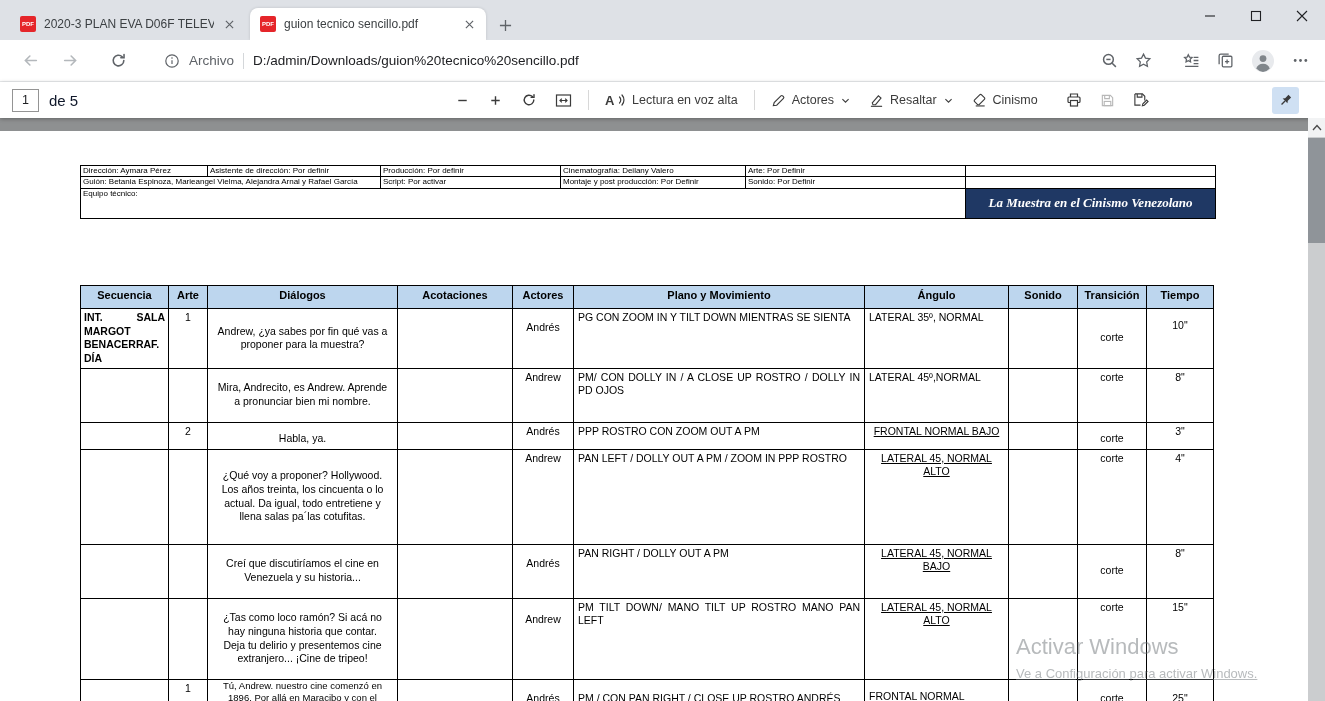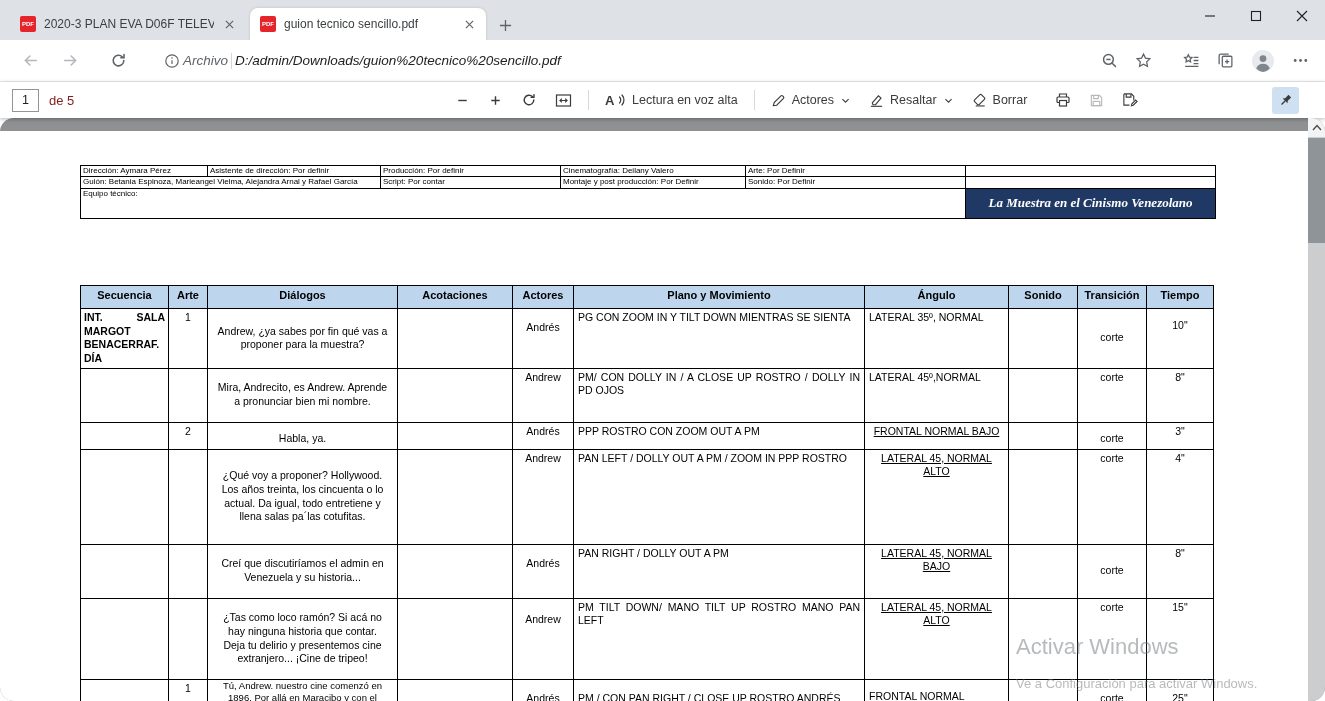--- a/index.html
+++ b/index.html
@@ -24,42 +24,42 @@
   .wincontrols { position:absolute; right:0; top:0; height:32px; display:flex; }
   .winbtn { width:46px; height:32px; display:flex; align-items:center; justify-content:center; color:#202124; }
 
   
   .addressbar { position:absolute; top:40px; left:0; width:1325px; height:42px; background:#fff;
                 display:flex; align-items:center; border-bottom:1px solid #ebedef; }
   .navgroup { display:flex; align-items:center; gap:16px; padding-left:18px; }
   .navbtn { width:24px; height:24px; display:flex; align-items:center; justify-content:center; }
   .nav-disabled { color:#b4b8bc; }
   .nav-enabled { color:#5f6368; }
-  .urlbox { display:flex; align-items:center; gap:3px; margin-left:34px; font-size:13.5px;font-style:italic; }
+  .urlbox { display:flex; align-items:center; gap:9px; margin-left:34px; font-size:13.5px; }
   .scheme { color:#5f6368; }
   .url-sep { width:1px; height:16px; background:#d4d7da; }
   .urltext { color:#202124; }
   .addr-right { margin-left:auto; display:flex; align-items:center; gap:17px; padding-right:16px; color:#5f6368; }
 
   
   .pdftoolbar { position:absolute; top:82px; left:0; width:1325px; height:36px; background:#fff;
                 box-shadow:0 1px 4px rgba(0,0,0,.3); z-index:5; }
   .tb-left { position:absolute; left:12px; top:0; height:36px; display:flex; align-items:center; gap:10px; }
   .page-input { width:27px; height:23px; border:1px solid #949494; background:#fff; text-align:center;
                 font-size:12.5px; font-family:inherit; padding:0; color:#202124; }
-  .of-pages { font-size:13px; color:#7f1d1d; }
+  .of-pages { font-size:15px; color:#0f172a; }
   .tb-center { position:absolute; left:446px; top:0; height:36px; display:flex; align-items:center; color:#3b3b3b; }
   .tbtn { display:flex; align-items:center; gap:6px; height:28px; padding:0 9px; font-size:12.5px; color:#3b3b3b; border-radius:2px; }
   .tbsep { width:1px; height:20px; background:#d8d8d8; margin:0 7px; }
   .tb-disabled { color:#b8b8b8; }
   .pinbtn { position:absolute; right:26px; top:5px; width:27px; height:27px; background:#cfe0f3; border-radius:3px;
             display:flex; align-items:center; justify-content:center; color:#3b3b3b; }
 
   
-  .content { position:absolute; top:118px; left:0; width:1325px; height:583px; background:#8e9091; overflow:hidden;border-radius:14px; }
+  .content { position:absolute; top:118px; left:0; width:1325px; height:583px; background:#8e9091; overflow:hidden; }
   .pdfpage { position:absolute; top:13px; left:0; width:1308px; height:570px; background:#fff; }
 
   
   .info-table { position:absolute; left:80px; top:34px; width:1135px; border-collapse:collapse; table-layout:fixed;
                 font-size:8px; color:#000; }
   .info-table td { border:1px solid #000; padding:0 2px; vertical-align:top; line-height:1.3;
                    white-space:nowrap; overflow:hidden; }
   .row-equipo td { height:30px; }
   .banner-cell { padding:0 !important; }
   .banner { width:100%; height:100%; background:#1f3864; color:#fff; display:flex; align-items:center; justify-content:center;
@@ -89,21 +89,21 @@
   .vbot { vertical-align:bottom !important; padding-bottom:3px !important; }
   .pt10 { padding-top:10px !important; }
   .pt12 { padding-top:12px !important; }
   .pt14 { padding-top:14px !important; }
   .dlg-sm { font-size:9.5px; }
 
   
   .watermark { position:absolute; left:1016px; top:516px; z-index:10; pointer-events:none;
                color:rgba(112,117,122,.5); }
   .wm1 { font-size:22px; line-height:1.2; }
-  .wm2 { font-size:13px; margin-top:16px; }
+  .wm2 { font-size:13px; margin-top:6px;text-decoration:underline; }
 
   
   .vscroll { position:absolute; right:0; top:0; width:17px; height:583px; background:#cbcdcf; z-index:8; }
   .vs-btn { height:19px; background:#f2f3f4; display:flex; align-items:center; justify-content:center; color:#4a4a4a; }
   .vs-thumb { position:absolute; top:20px; left:0; width:17px; height:105px; background:#8f9499; }
 </style>
 </head>
 <body>
 
 <div class="titlebar">
@@ -291,21 +291,21 @@
           </svg>
       </span>
     </div>
     <div class="tbtn">
       <span>
         <svg width="15" height="15" viewBox="0 0 16 16" fill="none" stroke="currentColor" stroke-width="1.2">
             <path d="M6 12.5l-3.2-3.2a1.4 1.4 0 0 1 0-2L8.2 1.9a1.4 1.4 0 0 1 2 0l3 3a1.4 1.4 0 0 1 0 2l-5.6 5.6z"></path>
             <path d="M4 13.8h9.5"></path>
           </svg>
       </span>
-      <span>Borrar</span>
+      <span>Cinismo</span>
     </div>
     <div class="tbtn" style="margin-left:10px;">
       <span>
         <svg width="16" height="16" viewBox="0 0 16 16" fill="none" stroke="currentColor" stroke-width="1.2">
             <path d="M4.5 5V2h7v3"></path>
             <rect x="2" y="5" width="12" height="5.5" rx="1"></rect>
             <rect x="4.5" y="8.5" width="7" height="5.5" fill="#fff"></rect>
           </svg>
       </span>
     </div>
@@ -358,21 +358,21 @@
           <tr style="height:11px">
         <td>Dirección: Aymara Pérez</td>
         <td>Asistente de dirección: Por definir</td>
         <td>Producción: Por definir</td>
         <td>Cinematografía: Deilany Valero</td>
         <td>Arte: Por Definir</td>
         <td></td>
       </tr>
       <tr style="height:10px">
         <td colspan="2">Guión: Betania Espinoza, Marieangel Vielma, Alejandra Arnal y Rafael García</td>
-        <td>Script: Por contar</td>
+        <td>Script: Por activar</td>
         <td>Montaje y post producción: Por Definir</td>
         <td>Sonido: Por Definir</td>
         <td></td>
       </tr>
       <tr class="row-equipo">
         <td colspan="5">Equipo técnico:</td>
         <td class="banner-cell">
           <div class="banner">La Muestra en el Cinismo Venezolano</div>
         </td>
       </tr>
@@ -449,21 +449,21 @@
         <td class="act">Andrew</td>
         <td class="plano">PAN LEFT / DOLLY OUT A PM / ZOOM IN PPP ROSTRO</td>
         <td class="ang ang-c">LATERAL 45, NORMAL ALTO</td>
         <td></td>
         <td class="trans vtop">corte</td>
         <td class="tmp">4"</td>
       </tr>
       <tr class="r5">
         <td class="sec"></td>
         <td class="toma"></td>
-        <td class="dlg">Creí que discutiríamos el admin en Venezuela y su historia...</td>
+        <td class="dlg">Creí que discutiríamos el cine en Venezuela y su historia...</td>
         <td></td>
         <td class="act pt12">Andrés</td>
         <td class="plano">PAN RIGHT / DOLLY OUT A PM</td>
         <td class="ang ang-c">LATERAL 45, NORMAL BAJO</td>
         <td></td>
         <td class="trans vmid">corte</td>
         <td class="tmp">8"</td>
       </tr>
       <tr class="r6">
         <td class="sec"></td>

